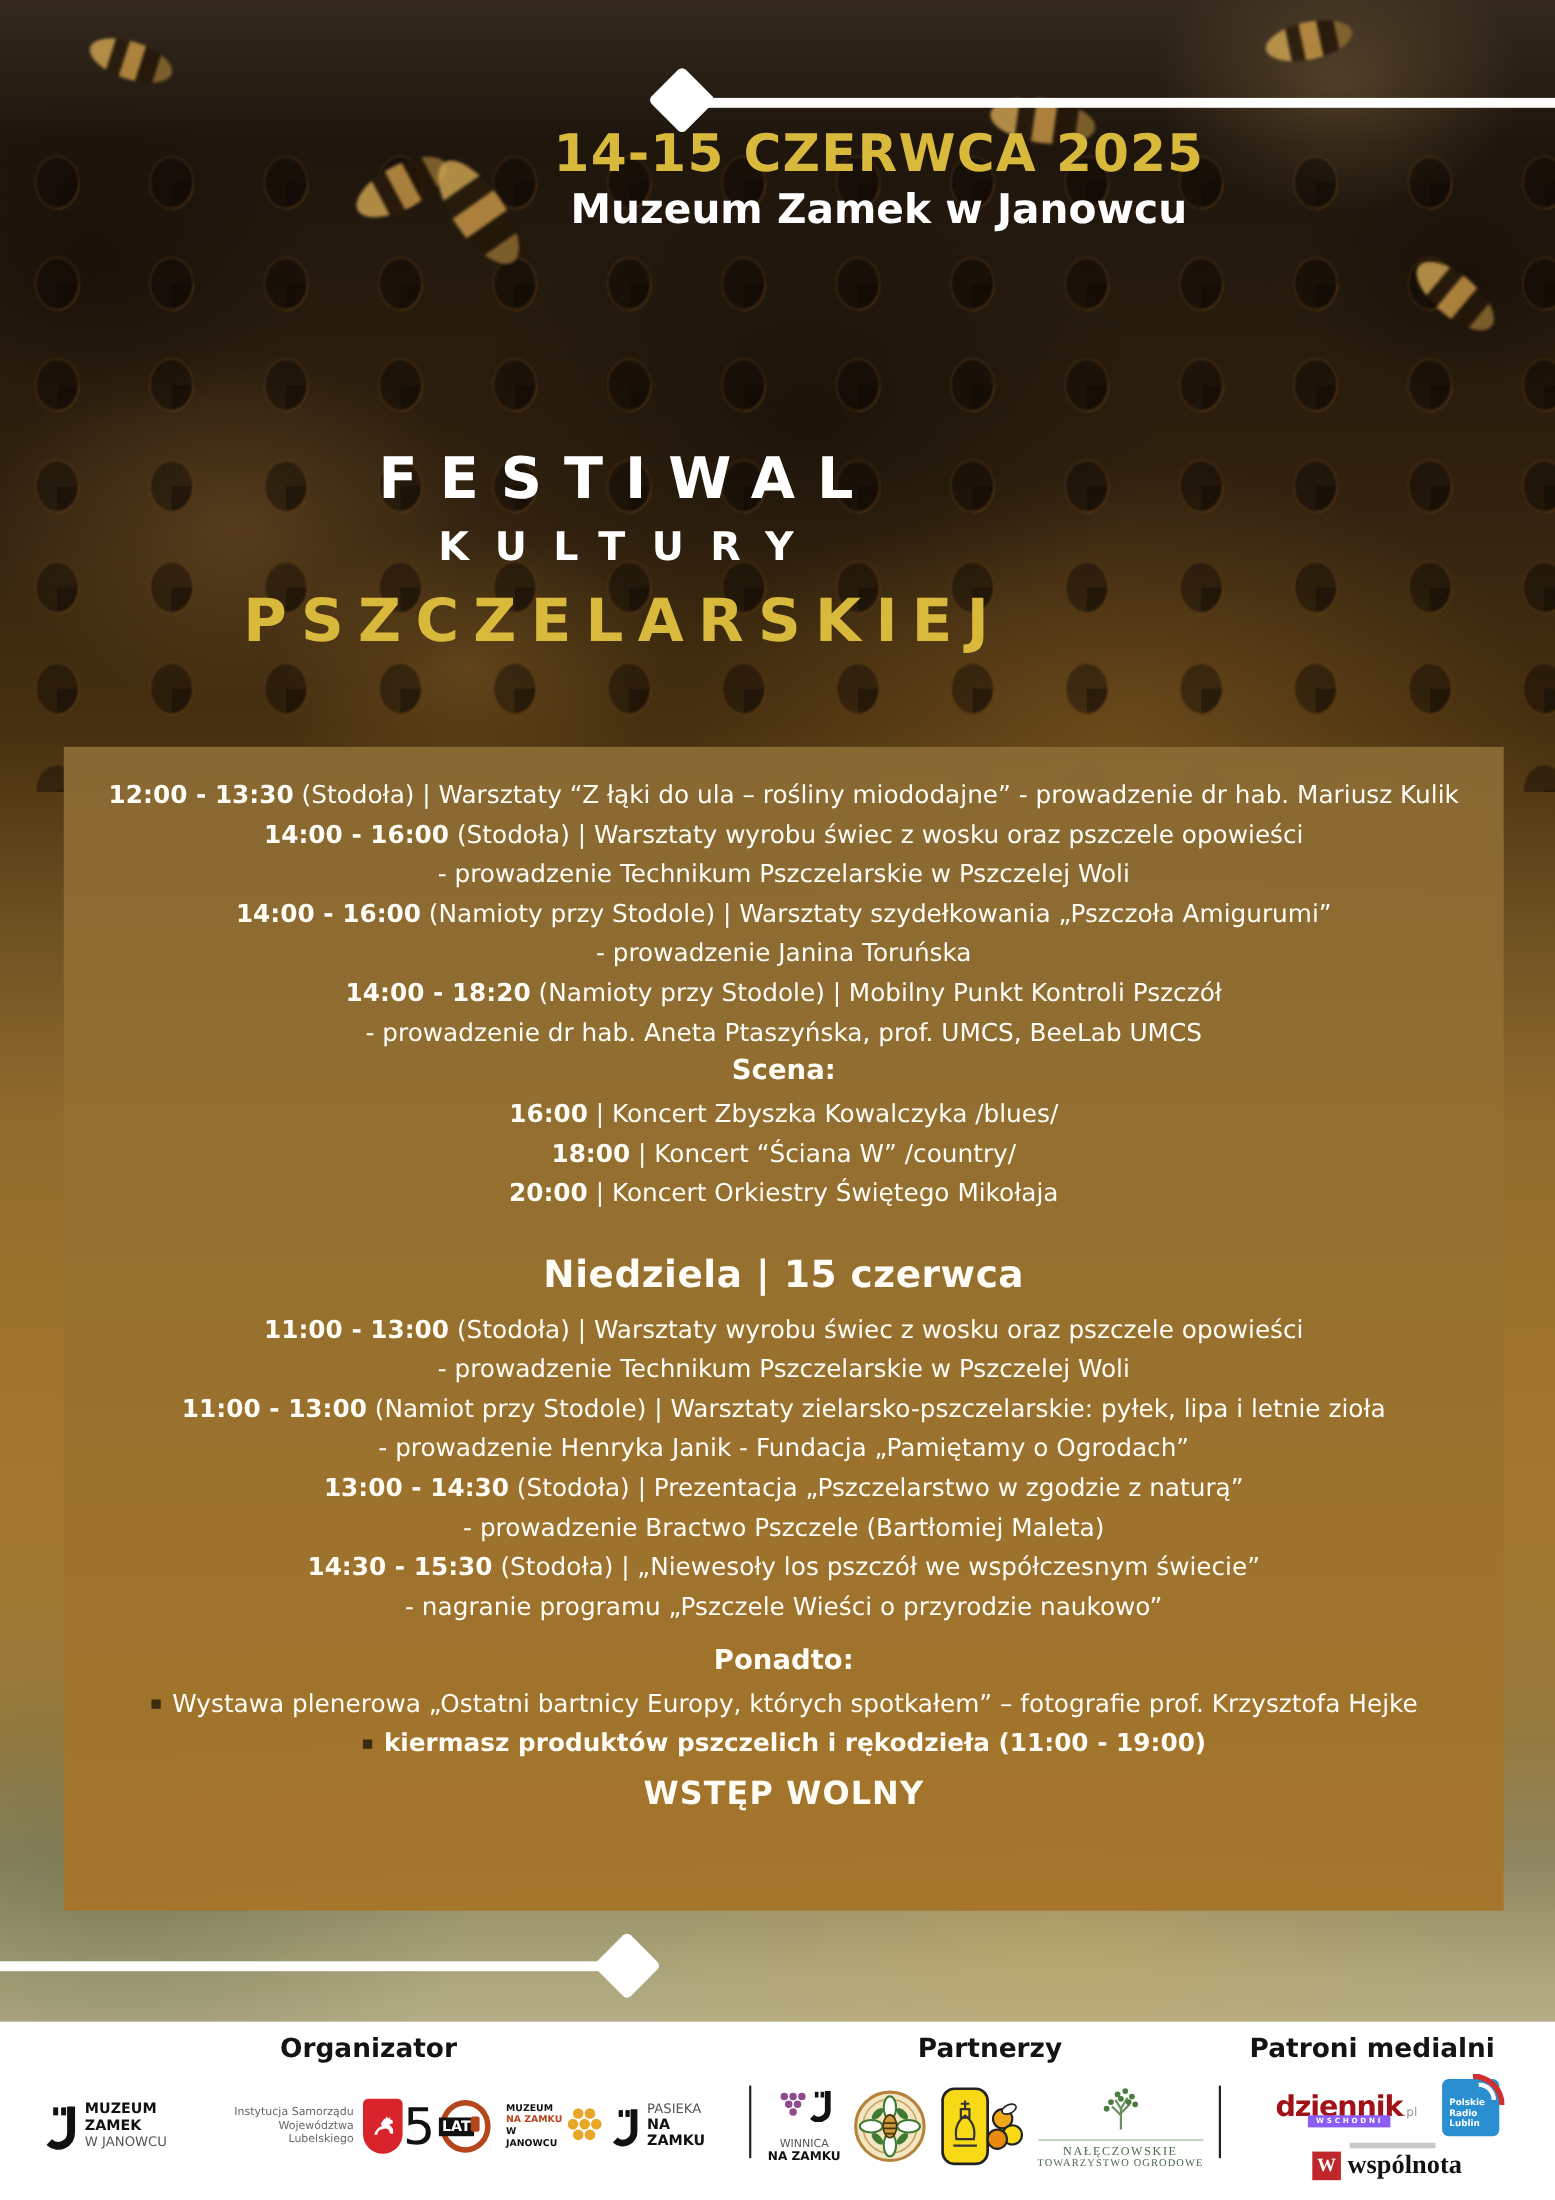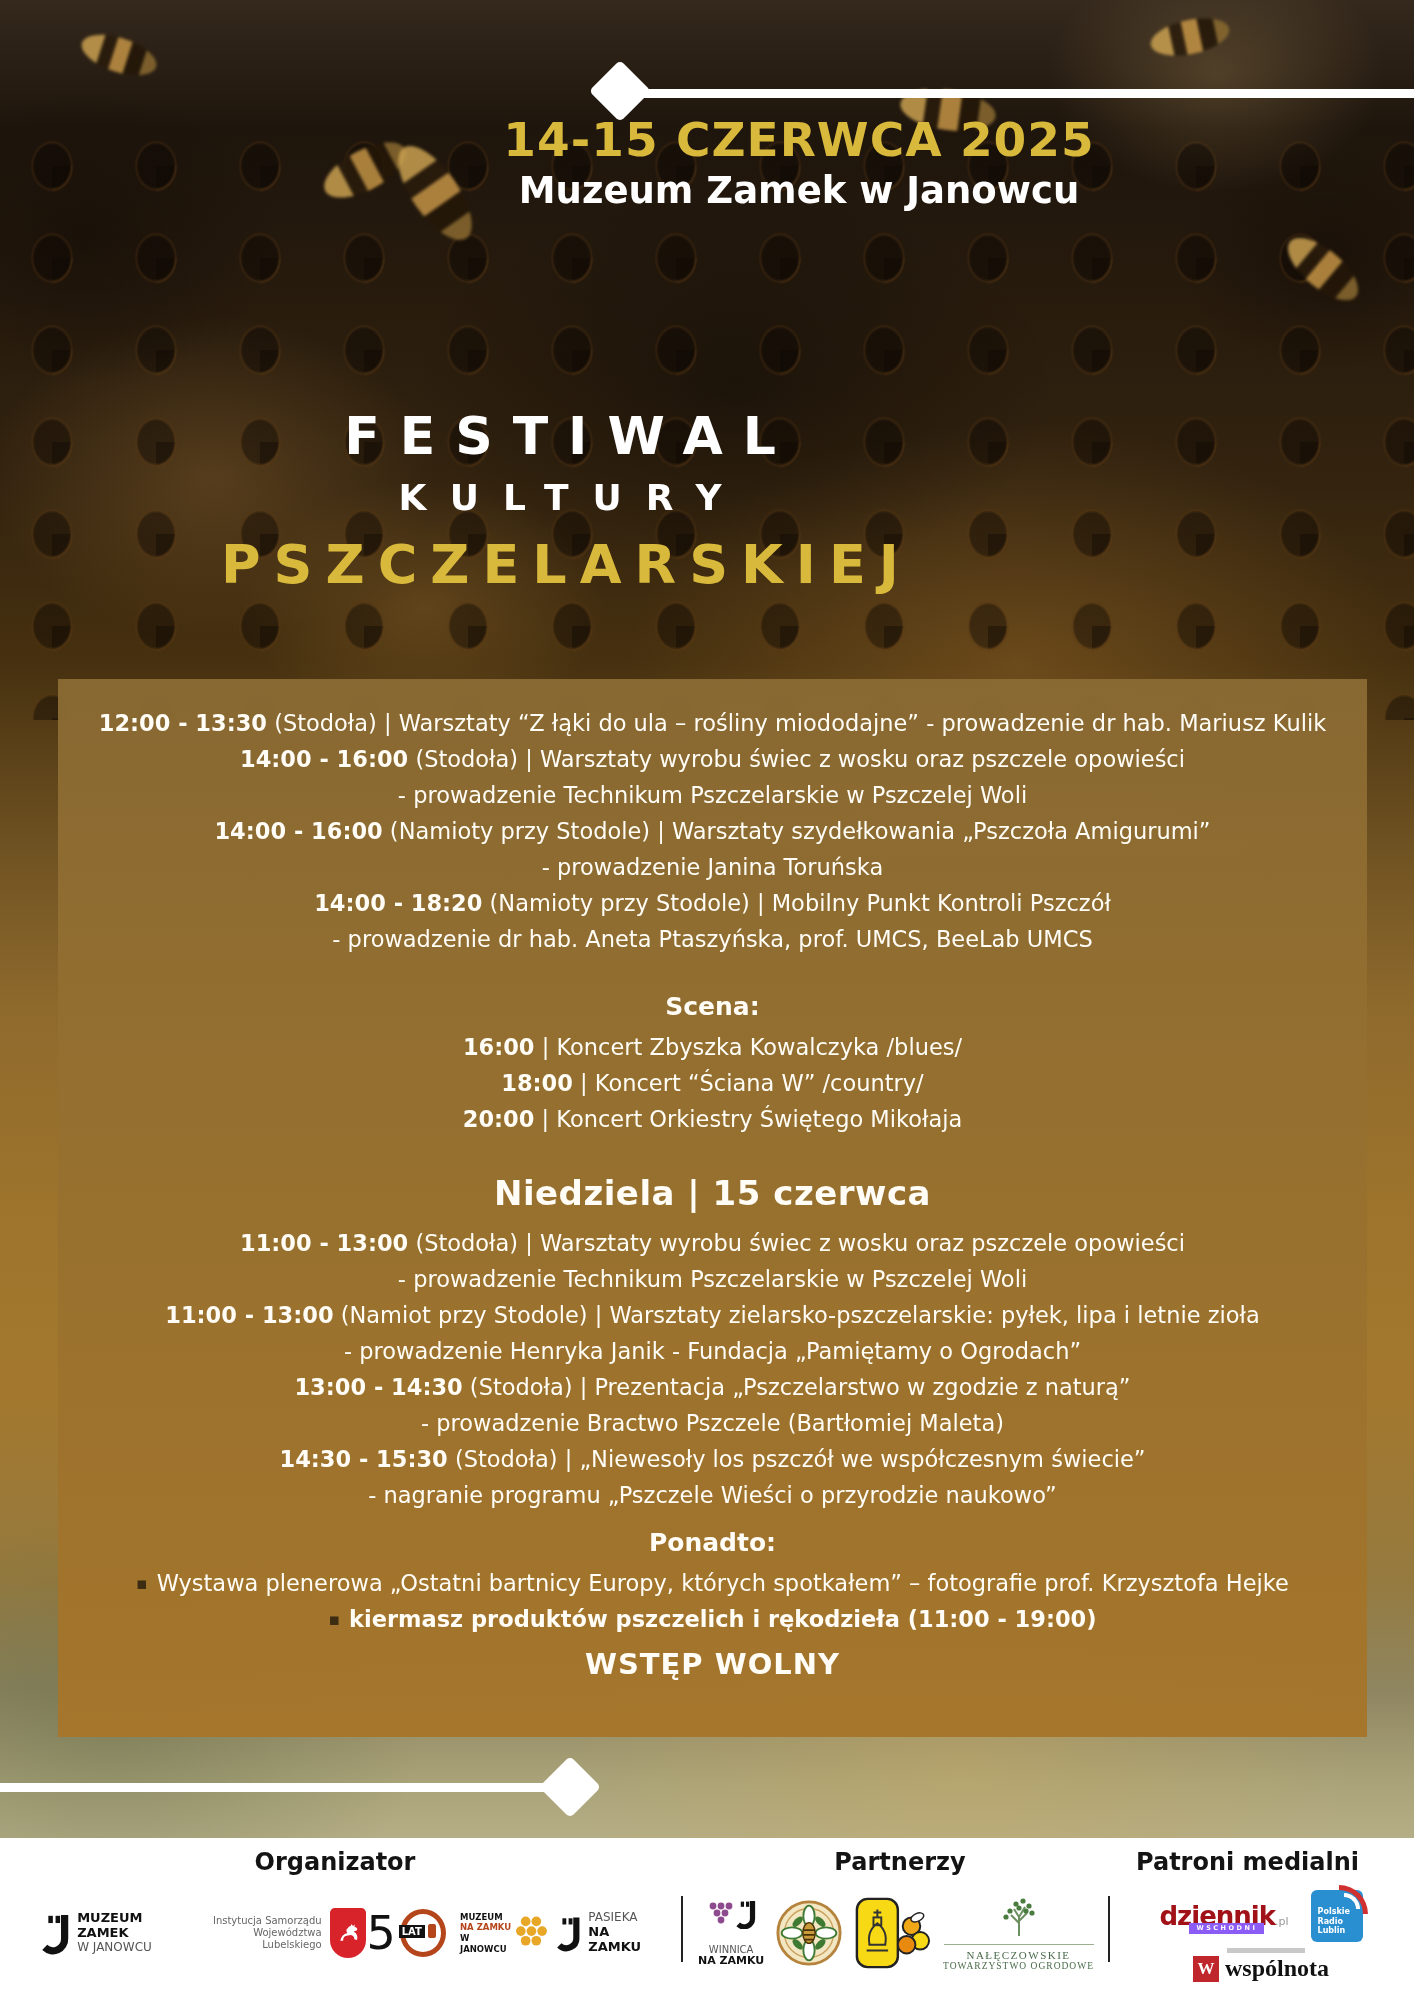--- a/index.html
+++ b/index.html
@@ -47,41 +47,41 @@
   .title .t3{font-size:54px;line-height:70px;letter-spacing:13px;text-indent:13px;color:#d9b93c;}
 
   
   .panel{top:679px;left:58px;width:1309px;height:1058px;box-sizing:border-box;
     padding:26px 28px 0;text-align:center;color:#fffdf6;
     background:linear-gradient(180deg,rgba(138,106,51,.97) 0%,rgba(150,112,47,.97) 45%,rgba(166,117,42,.97) 100%);}
   .day-h{font-size:34px;line-height:44px;font-weight:700;letter-spacing:.5px;margin-bottom:10px;}
   .sec-h{font-size:25px;line-height:32px;font-weight:700;}
   .ln{font-size:22.5px;line-height:36px;font-weight:400;}
   .b{font-weight:700;}
-  .mt-scena{margin-top:34px;margin-bottom:6px;}
+  .mt-scena{margin-bottom:6px;}
   .mt-nied{margin-top:34px;margin-bottom:10px;}
   .mt-pon{margin-top:14px;margin-bottom:6px;}
   .wstep{margin-top:10px;font-size:29px;font-weight:700;letter-spacing:1px;}
   .blt{color:#3c2c12;font-size:17px;margin-right:9px;vertical-align:2px;}
 
   
   .footer{top:1838px;left:0;width:1414px;height:162px;background:#fff;color:#111;}
   .f-h{position:absolute;top:10px;font-size:24px;font-weight:700;text-align:center;color:#141414;}
   .vdiv{position:absolute;top:58px;width:2px;height:66px;background:#222;}
   .lgroup{position:absolute;display:flex;align-items:center;}
   .logo{display:flex;align-items:center;gap:8px;}
   .lg-txt{text-align:left;line-height:1.15;}
   .lg-b{font-weight:700;font-size:13px;color:#111;}
   .lg-s{font-size:12px;color:#555;}
   .tiny{font-size:10px;color:#666;line-height:1.2;text-align:right;}
   .shield{width:38px;height:50px;background:#d8232a;border-radius:5px 5px 19px 19px;
     display:flex;align-items:center;justify-content:center;}
   .l5{font-size:46px;font-weight:400;color:#111;line-height:1;}
   .ring{width:38px;height:38px;border:5px solid #b5451b;border-radius:50%;position:relative;margin-left:-4px;}
-  .lat{position:absolute;left:-6px;top:11px;background:#111;color:#fff;font-size:10px;font-weight:700;padding:1px 3px;}
+  .lat{position:absolute;left:-6px;top:11px;background:#111;color:#fff;font-size:13px;font-weight:700;padding:1px 3px;}
   .jbar{position:absolute;right:5px;top:10px;width:8px;height:14px;background:#b5451b;border-radius:2px;}
   .l50t{font-size:8.5px;font-weight:700;line-height:1.25;text-align:left;color:#111;margin-left:6px;}
   .l50t .r{color:#b5451b;}
   .dz{position:relative;line-height:1;}
   .dz-n{font-size:26px;font-weight:800;color:#a01217;letter-spacing:-1px;}
   .dz-box{position:absolute;left:30px;top:20px;background:#8b5cf6;color:#fff;font-size:6.5px;
     letter-spacing:2.5px;padding:2px 7px;font-weight:700;}
   .dz-pl{font-size:11px;color:#999;}
   .radio{position:relative;width:52px;height:52px;background:#2a8fd0;border-radius:6px;
     display:flex;align-items:flex-end;}

